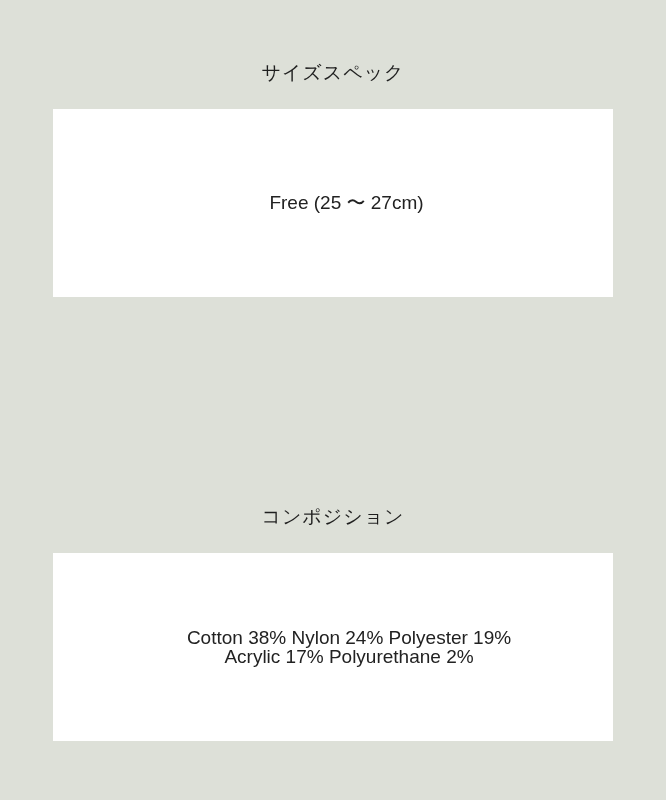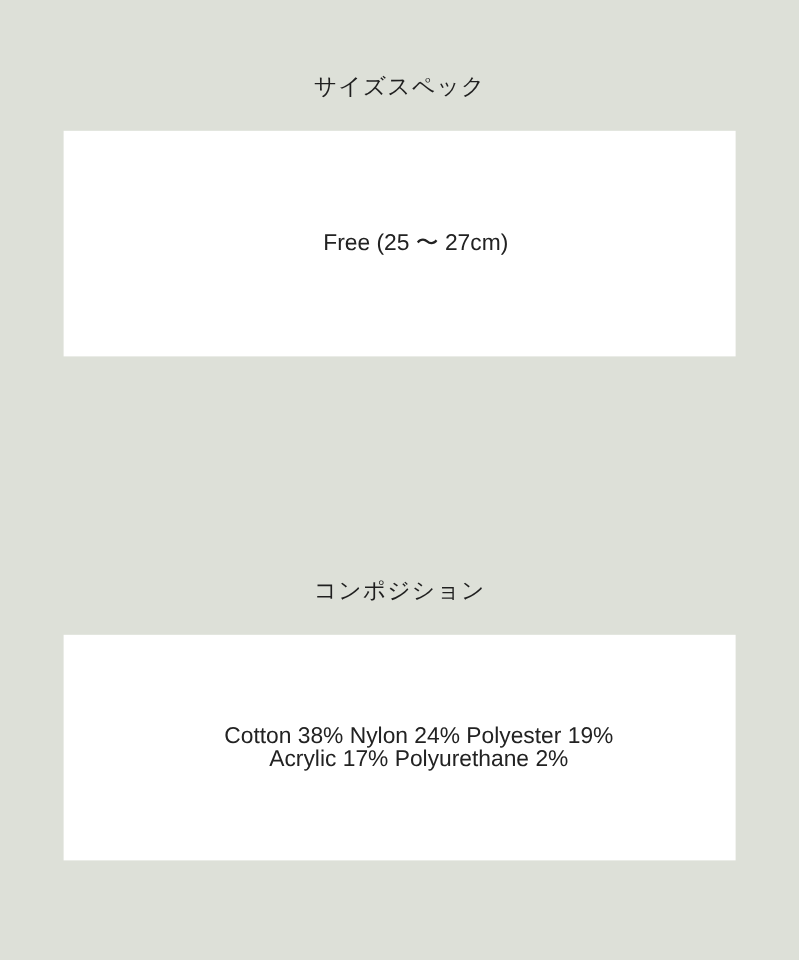--- a/index.html
+++ b/index.html
@@ -20,21 +20,21 @@
     height: 800px;
     box-sizing: border-box;
     text-decoration: underline;
   }
   .section {
     position: absolute;
     left: 0;
     width: 666px;
   }
   .section-size { top: 60px; }
-  .section-composition { top: 480px; }
+  .section-composition { top: 504px; }
 
   .section-title {
     text-align: center;
     font-size: 19px;
     letter-spacing: 1px;
     color: #1f1f1f;
     margin: 0 0 22px 0;
     font-weight: 400;
     line-height: 1.4;
   }

